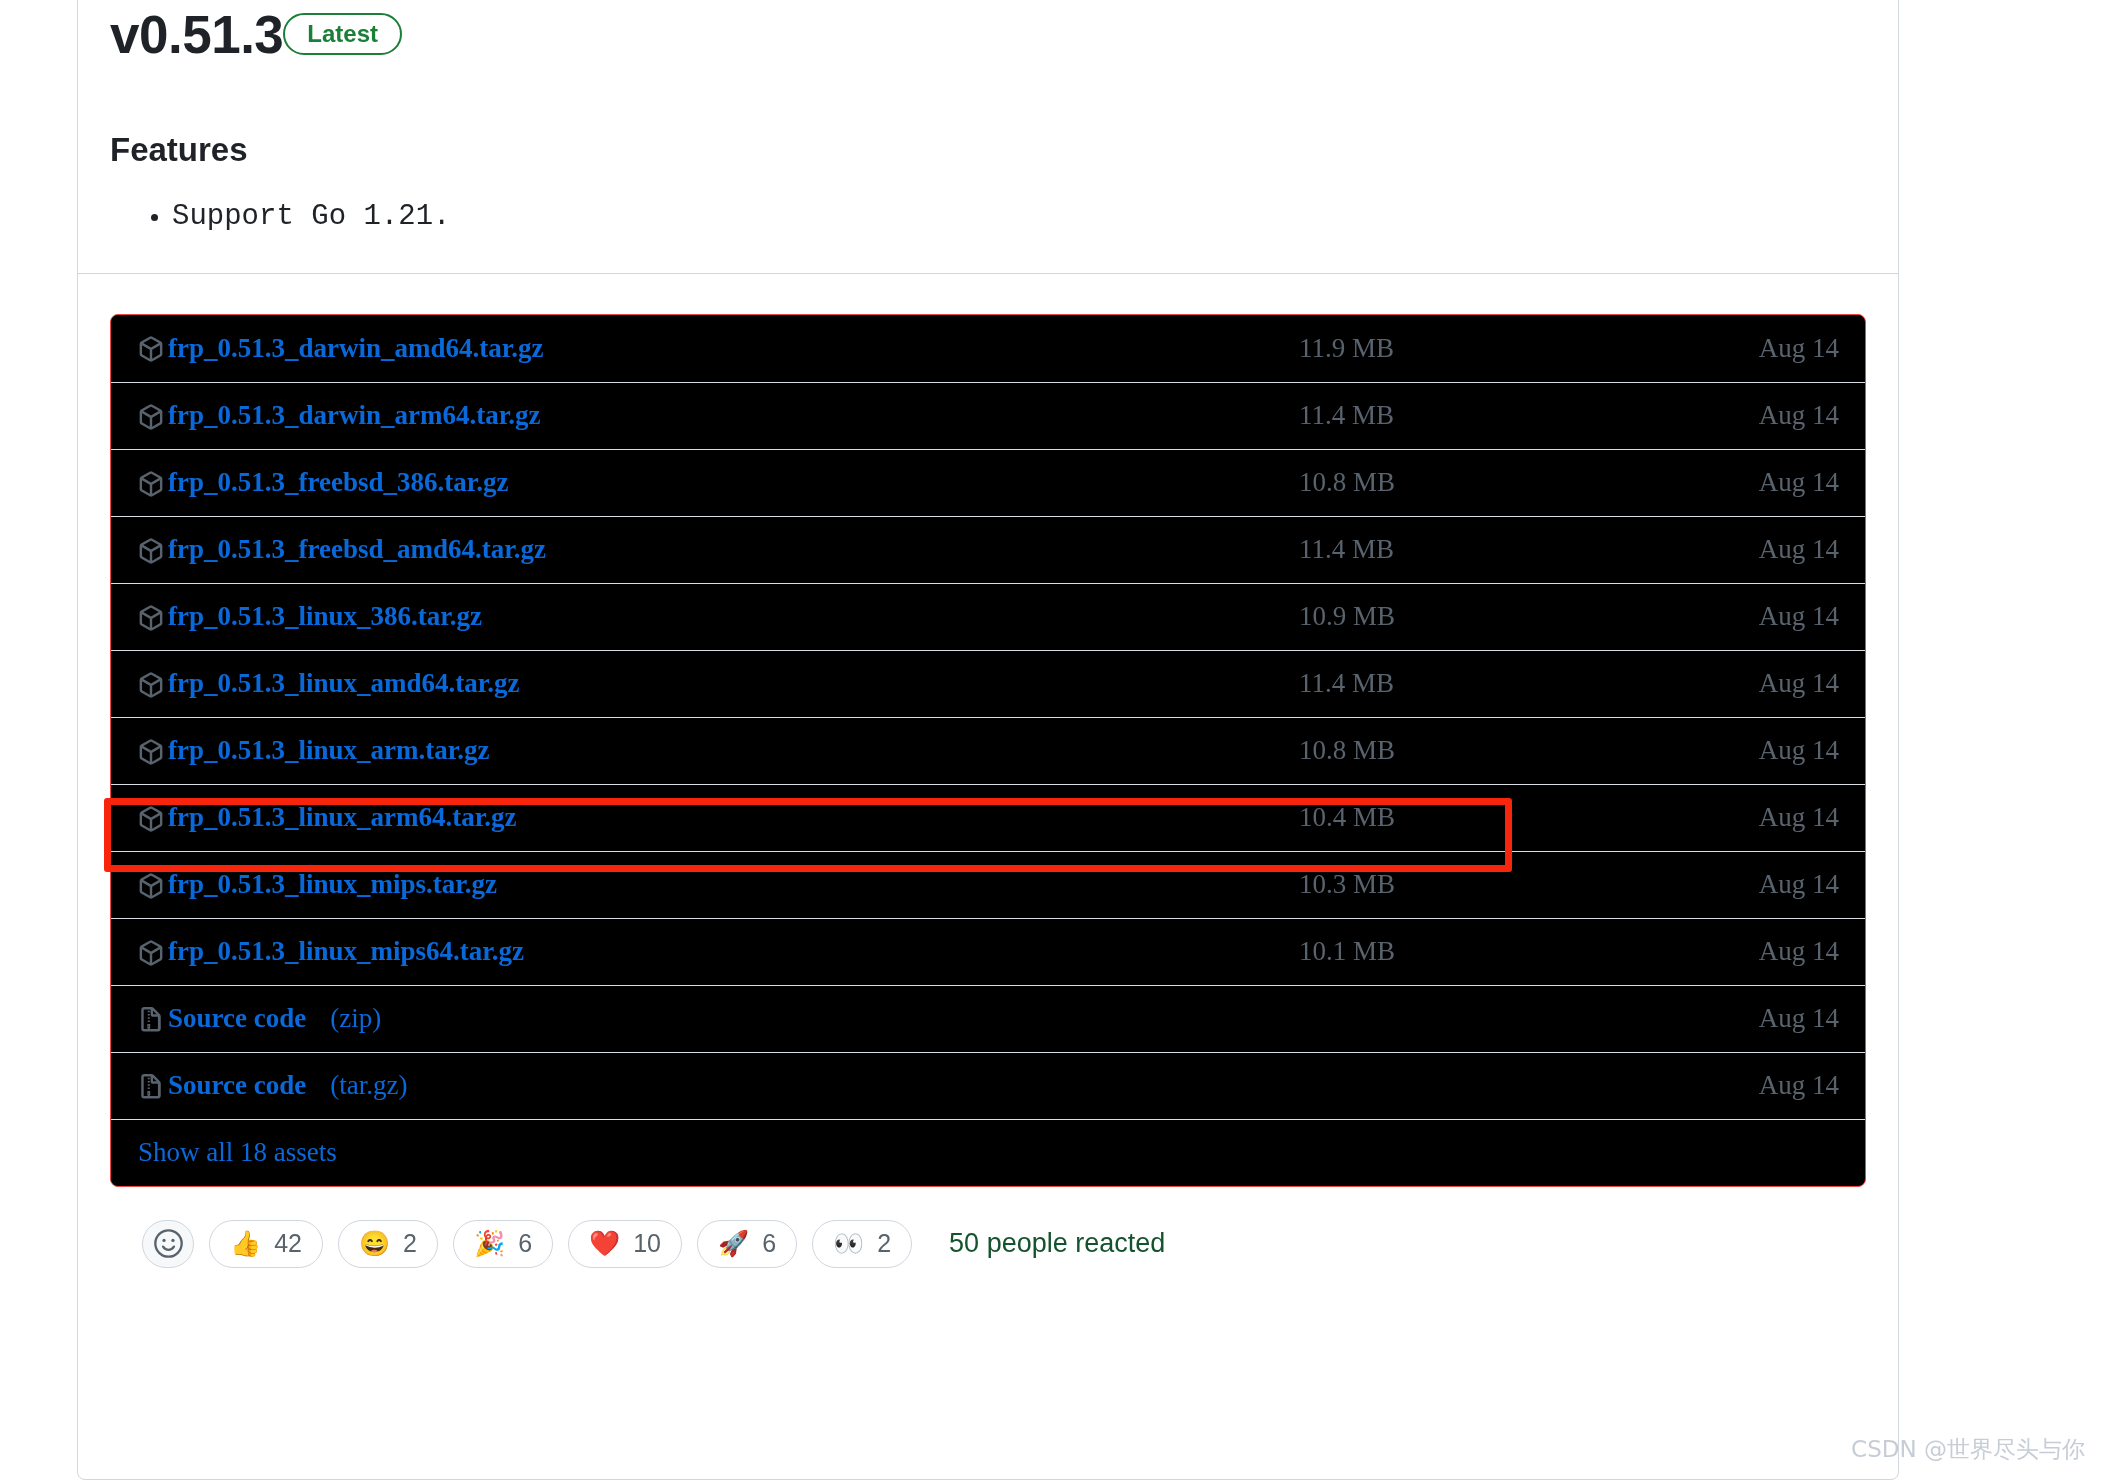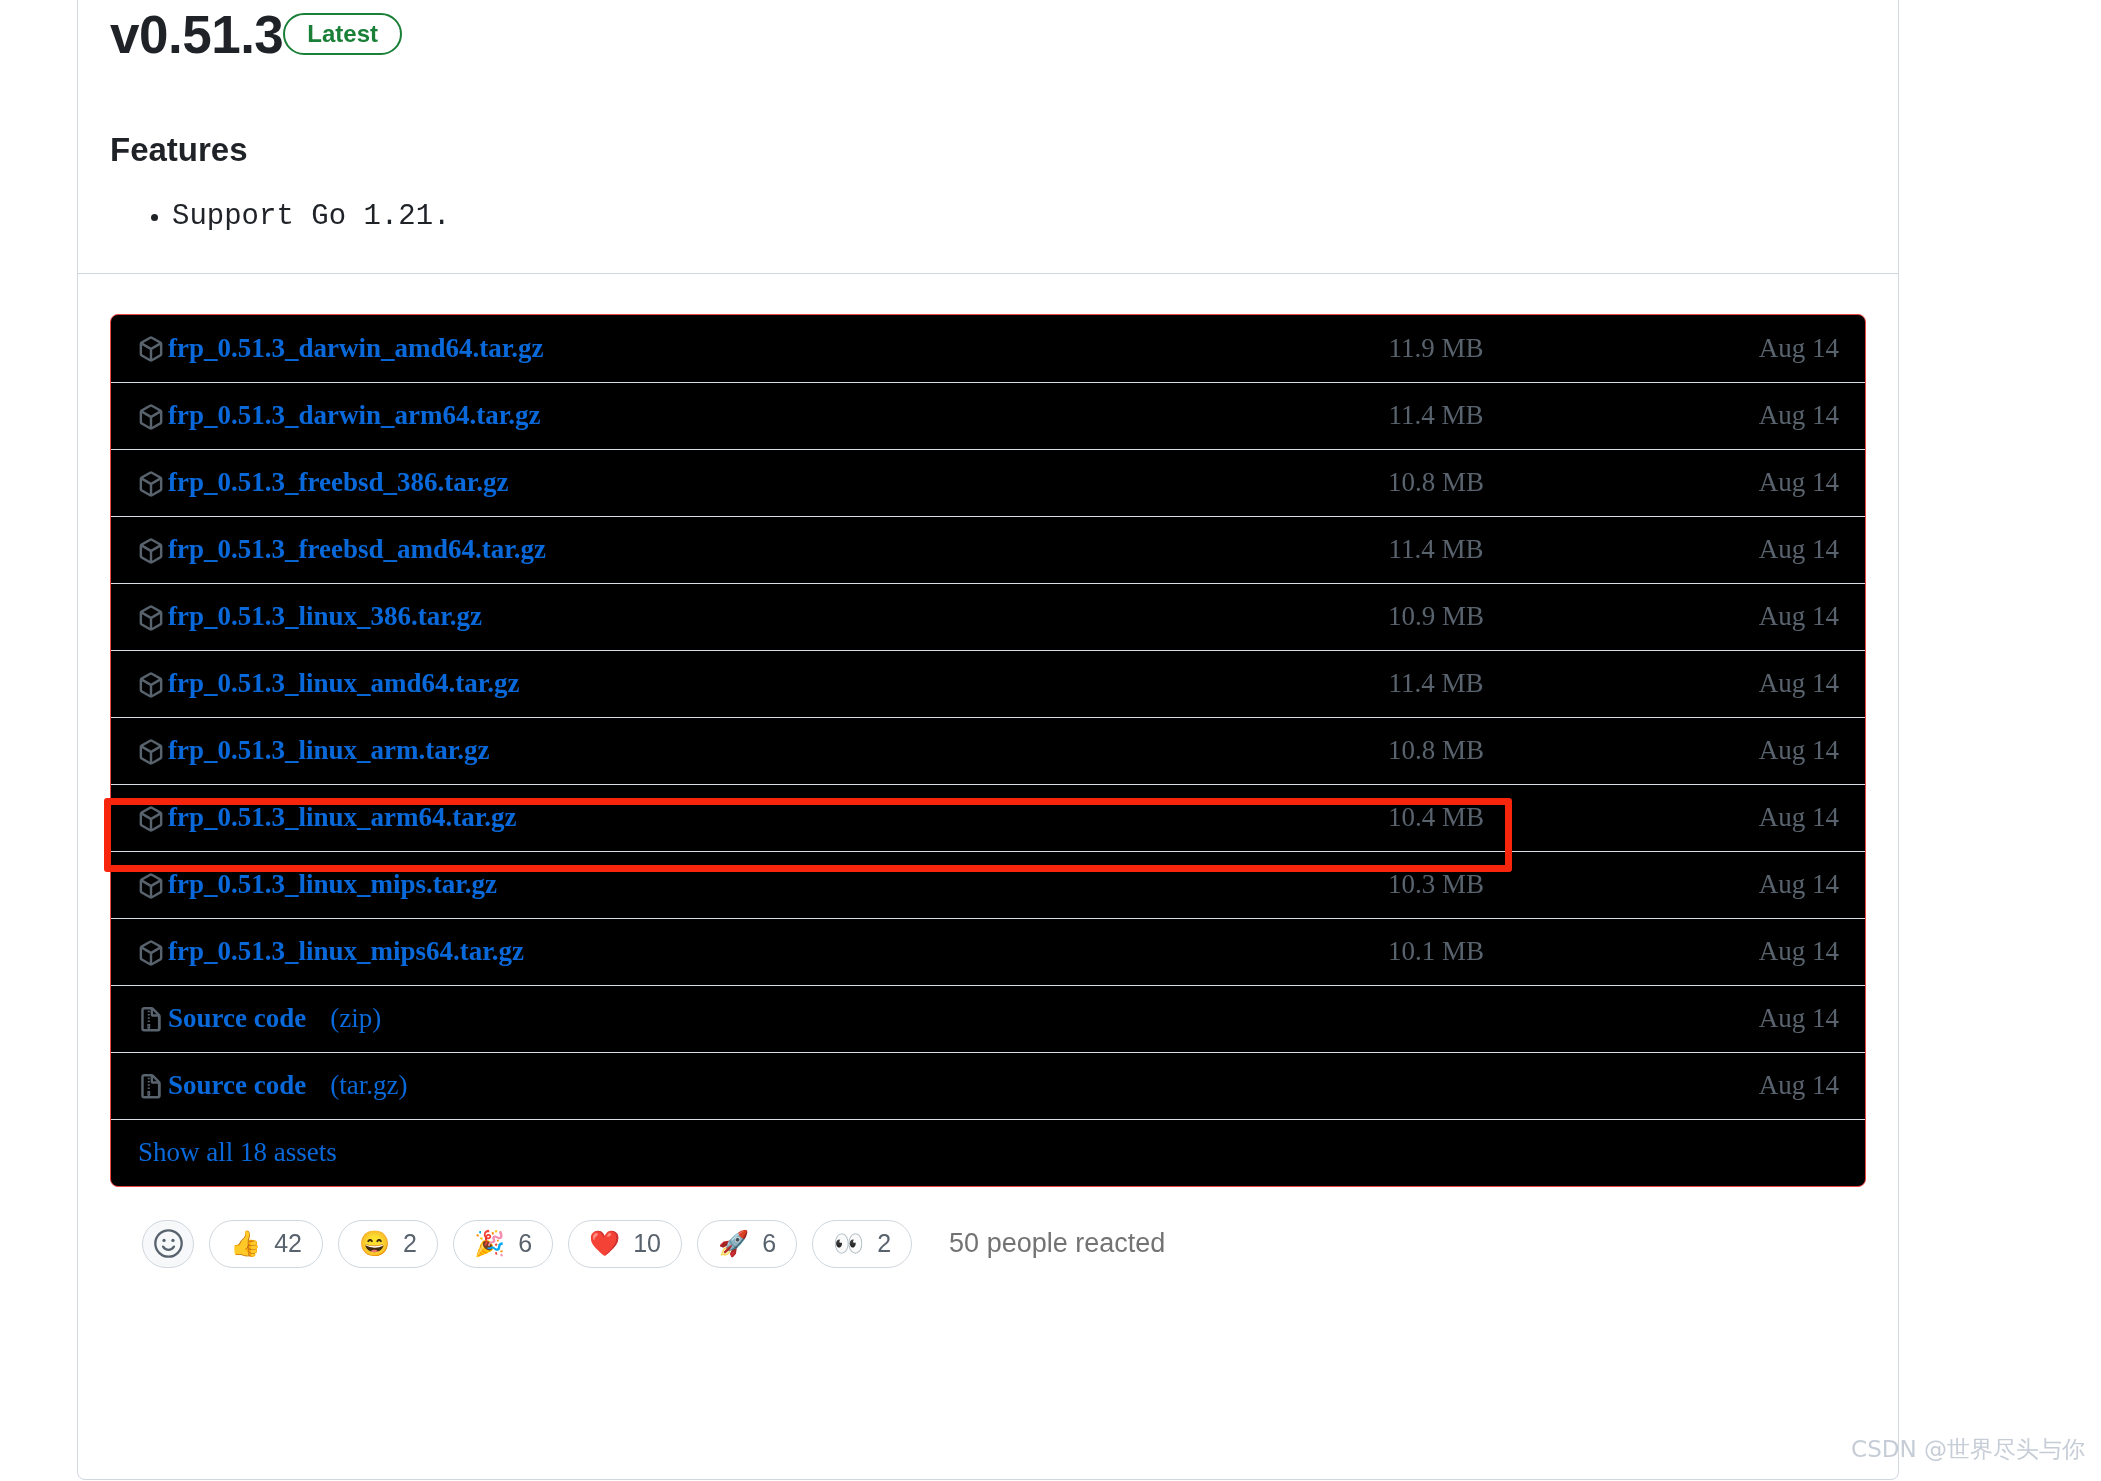--- a/index.html
+++ b/index.html
@@ -166,21 +166,21 @@
   .asset-link-sub {
     font-size: 27px;
     font-weight: normal;
     color: #0969da;
     margin-left: 24px;
     white-space: nowrap;
   }
 
   .asset-size-cell {
     flex: 0 0 330px;
-    text-align: center;
+    text-align: left;
     padding-right: 56px;
     font-size: 27px;
     color: #59636e;
     white-space: nowrap;
   }
   .asset-date-cell {
     flex: 0 0 210px;
     text-align: right;
     font-size: 27px;
     color: #59636e;
@@ -229,21 +229,21 @@
   .reaction-emoji { font-size: 25px; line-height: 1; }
   .reaction-count {
     font-size: 25px;
     color: #59636e;
     line-height: 1;
   }
   .smiley { width: 31px; height: 31px; }
   .reactions-summary {
     margin-left: 22px;
     font-size: 27px;
-    color: #737373;
+    color: #14532d;
   }
 
   
   .red-box {
     position: absolute;
     left: 104px;
     top: 798px;
     width: 1408px;
     height: 74px;
     border: 7px solid #f6250c;

